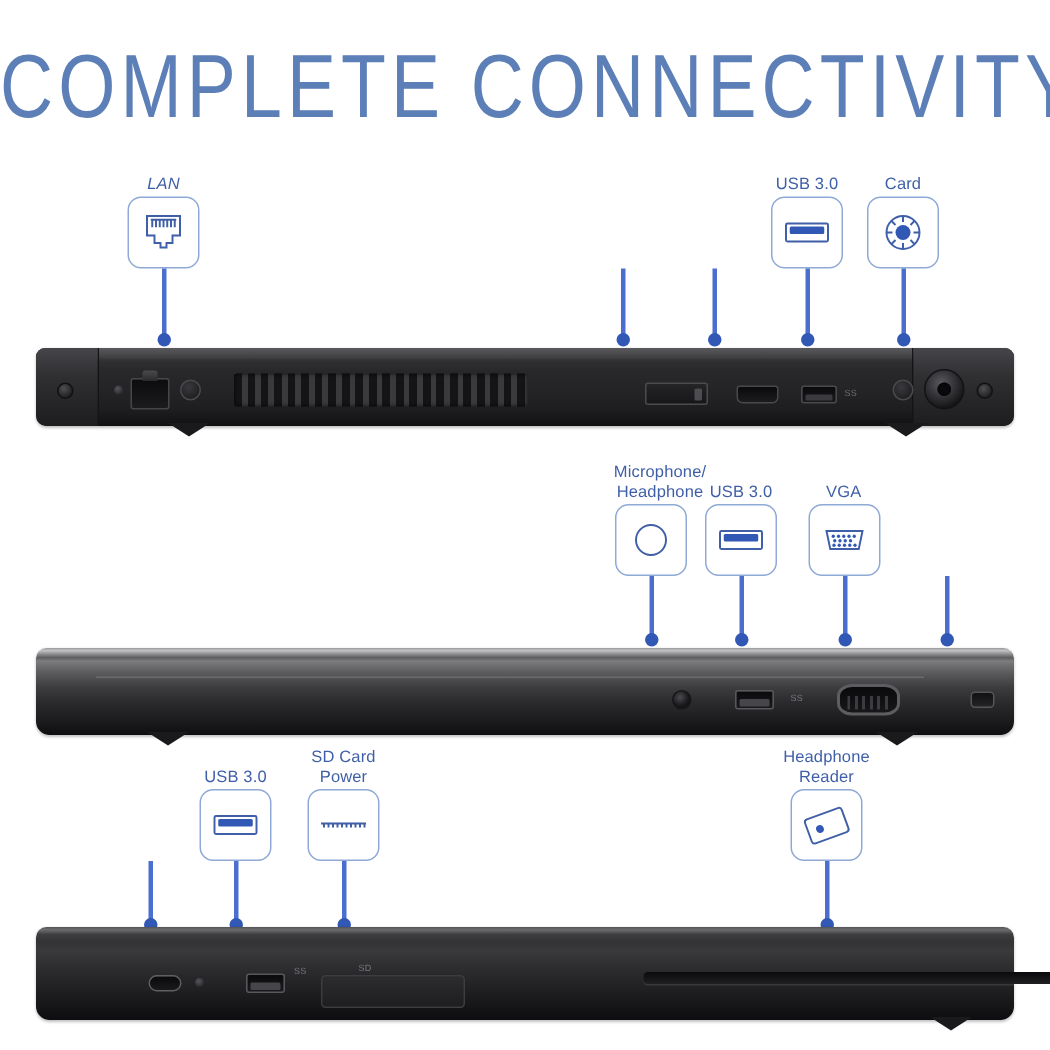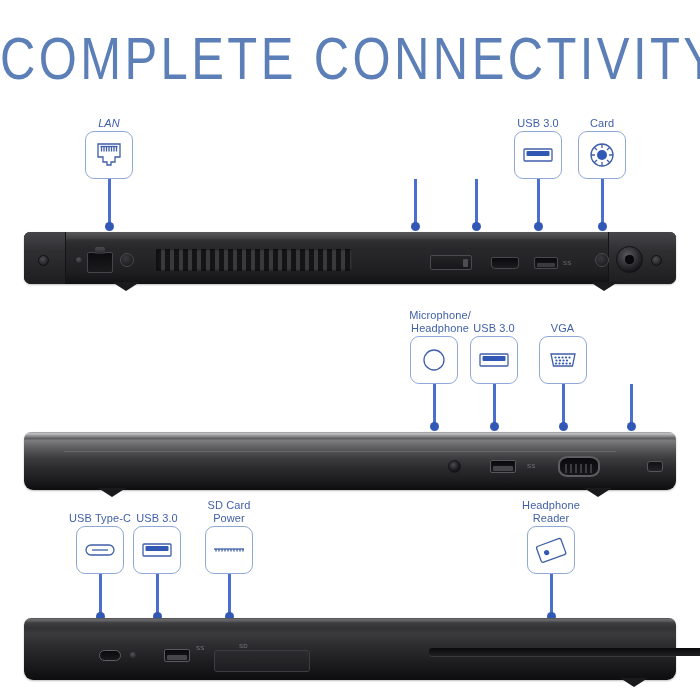--- a/index.html
+++ b/index.html
@@ -418,31 +418,20 @@
     <div class="seam" style="top:19px;"></div>
     <div class="p-audio" style="left:424px; top:28px;"></div>
     <div class="p-usb2" style="left:466px; top:28px;"></div>
     <div class="p-tag2" style="left:503px; top:31px;">SS</div>
     <div class="p-vga" style="left:534px; top:24px;"></div>
     <div class="p-lock" style="left:623px; top:29px;"></div>
     <div class="foot tri" style="left:74px;"></div>
     <div class="foot tri" style="left:560px;"></div>
   </div>
 
-  <div class="callout" style="left:76px; top:526px; width:48px; height:48px;">
-    <div class="co-label">USB Type-C</div>
-    <div class="co-box">
-      <span>
-        <svg width="34" height="18" viewBox="0 0 34 18">
-          <rect class="ic" x="3" y="4" width="28" height="10" rx="5"></rect>
-          <path class="ic" stroke-width="2" d="M9 9 h16"></path>
-        </svg>
-      </span>
-    </div>
-  </div>
   <div class="co-stem" style="left:100px; top:574px; height:44px;"></div>
   <div class="co-dot" style="left:100px; top:612px;"></div>
 
   <div class="callout" style="left:133px; top:526px; width:48px; height:48px;">
     <div class="co-label">USB 3.0</div>
     <div class="co-box">
       <span>
         <svg width="34" height="20" viewBox="0 0 34 20">
           <rect class="ic" x="3" y="4" width="28" height="12" rx="1"></rect>
           <rect class="ic-fill" x="5.5" y="6" width="23" height="5" rx="1"></rect>

